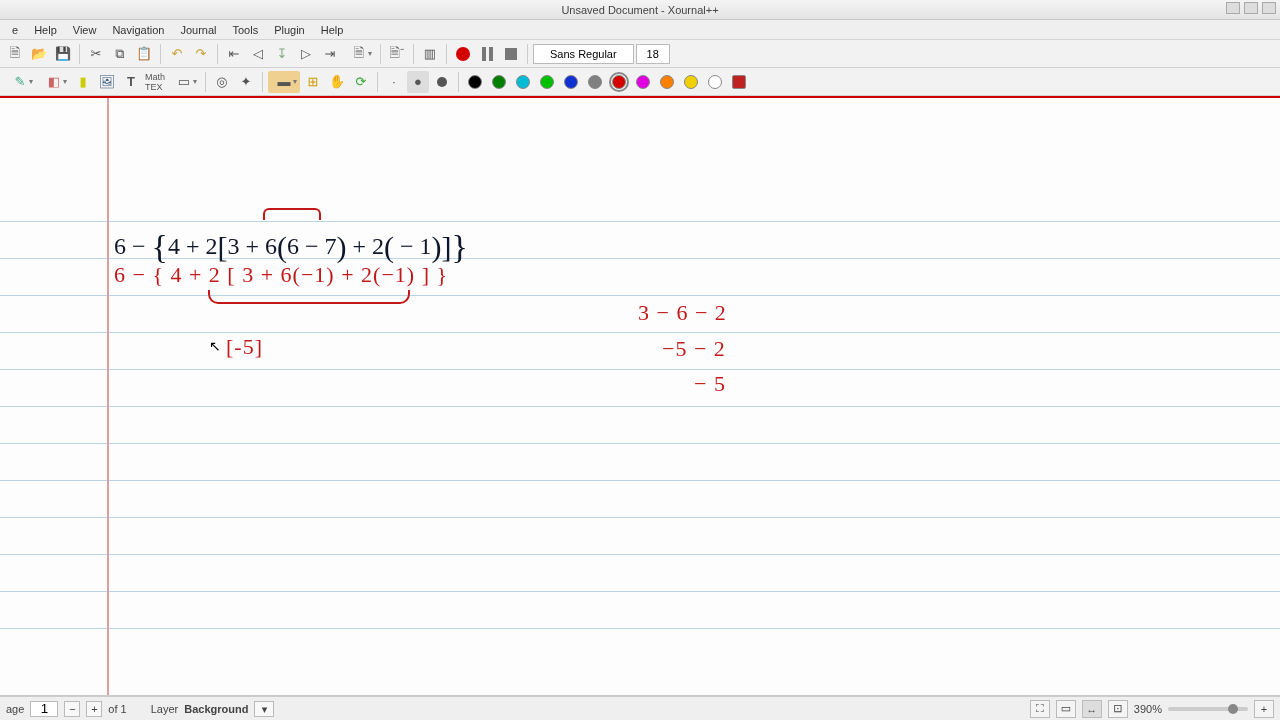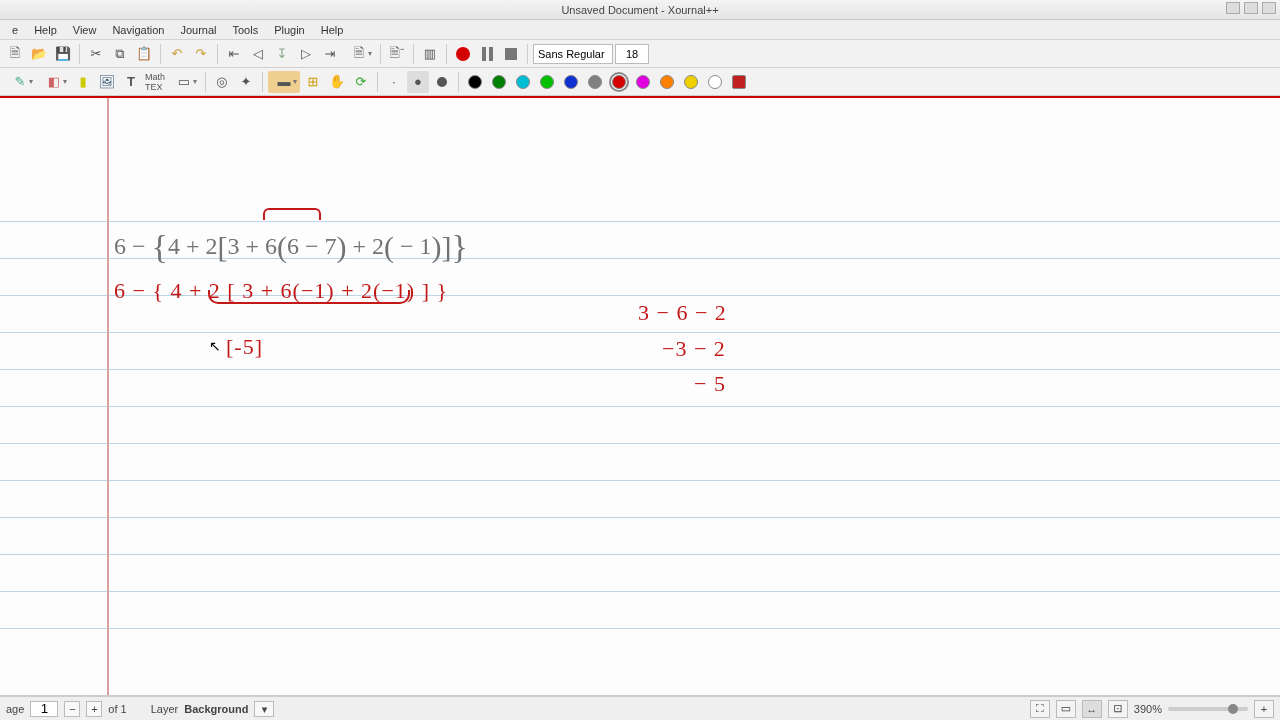--- a/index.html
+++ b/index.html
@@ -14,21 +14,21 @@
 .menubar { height:20px; background:#efefef; display:flex; align-items:center; padding:0 4px; font-size:11px; color:#333; border-bottom:1px solid #d4d4d4; }
 .menubar .item { padding:2px 8px; cursor:pointer; }
 
 
 .toolbar1 { height:28px; background:#f2f2f2; border-bottom:1px solid #d0d0d0; display:flex; align-items:center; padding:0 4px; gap:2px; }
 .toolbar2 { height:28px; background:#f2f2f2; border-bottom:1px solid #d0d0d0; display:flex; align-items:center; padding:0 4px; gap:2px; }
 .tbtn { width:22px; height:22px; display:flex; align-items:center; justify-content:center; border:1px solid transparent; border-radius:2px; cursor:pointer; font-size:13px; color:#555; }
 .tbtn.withdrop { width:32px; position:relative; }
 .tbtn.withdrop::after { content:"▾"; font-size:8px; position:absolute; right:2px; color:#777; }
 .tsep { width:1px; height:20px; background:#ccc; margin:0 3px; }
-.fontbox { height:20px; border:1px solid #bbb; background:#fff; padding:0 4px; font-size:11px; display:flex; align-items:center; min-width:80px; }
+.fontbox { height:20px; border:1px solid #bbb; background:#fff; padding:0 16px; font-size:11px; display:flex; align-items:center; min-width:80px; }
 .sizebox { height:20px; border:1px solid #bbb; background:#fff; padding:0 3px; font-size:11px; display:flex; align-items:center; width:34px; justify-content:center; }
 
 
 .rec { width:14px; height:14px; border-radius:50%; }
 .rec.red { background:#d40000; }
 .pausebars { width:14px; height:14px; display:flex; gap:3px; justify-content:center; }
 .pausebars span { width:4px; height:14px; background:#777; }
 .stopbox { width:12px; height:12px; background:#777; }
 
 
@@ -36,21 +36,21 @@
 .cswatch.sq { border-radius:2px; }
 .cswatch.selected { outline:2px solid #888; outline-offset:1px; }
 
 
 .canvas-wrap { position:absolute; top:96px; left:0; right:0; bottom:24px; background:#fff; overflow:hidden; }
 .page { position:absolute; top:0; left:0; width:1280px; height:600px; background:#fdfdfd; border-top:2px solid #c00; border-bottom:1px solid #ccc; }
 .ruled { position:absolute; left:0; right:0; border-top:1px solid #bcd4e6; }
 .marginline { position:absolute; top:0; bottom:0; left:107px; width:2px; background:#d9a0a0; }
 
 
-.typeset { position:absolute; font-family:"Times New Roman",serif; font-size:24px; color:#737373; white-space:nowrap; }
+.typeset { position:absolute; font-family:"Times New Roman",serif; font-size:24px; color:#0f172a; white-space:nowrap; }
 .typeset .lbrace { font-size:34px; position:relative; top:4px; }
 .typeset .lbrack { font-size:30px; position:relative; top:3px; }
 .typeset .lparen { font-size:30px; position:relative; top:3px; }
 
 
 .hand { position:absolute; font-family:"Comic Sans MS","Segoe Script",cursive; color:#c21818; }
 .hand.math { font-size:22px; white-space:nowrap; letter-spacing:1px; }
 .underbrkt { position:absolute; border:2px solid #c21818; border-top:none; border-radius:0 0 10px 10px; }
 .overbrkt { position:absolute; border:2px solid #c21818; border-bottom:none; border-radius:6px 6px 0 0; }
 
@@ -209,30 +209,30 @@
     <div class="ruled" style="top:493px"></div>
     <div class="ruled" style="top:530px"></div>
     <div class="marginline"></div>
 
     <div class="typeset" style="top:126px; left:114px">
       6 − <span class="lbrace">{</span>4 + 2<span class="lbrack">[</span>3 + 6<span class="lparen">(</span>6 − 7<span class="lparen">)</span> + 2<span class="lparen">(</span> − 1<span class="lparen">)</span><span class="lbrack">]</span><span class="lbrace">}</span>
     </div>
 
     <div class="overbrkt" style="top:110px; left:263px; width:58px; height:12px"></div>
 
-    <div class="hand math" style="top:180px; left:114px">6 − { 4 + 2 [ 3 + 6(−1)   + 2(−1) ] }</div>
+    <div class="hand math" style="top:164px; left:114px">6 − { 4 + 2 [ 3 + 6(−1)   + 2(−1) ] }</div>
 
     <div class="underbrkt" style="top:192px; left:208px; width:202px; height:14px"></div>
 
     <div class="cursor" style="top:240px; left:209px">↖</div>
 
     <div class="hand math" style="top:236px; left:226px"><span>[-5]</span></div>
 
     <div class="hand math" style="top:202px; left:638px">3  − 6  − 2</div>
-    <div class="hand math" style="top:238px; left:662px">−3  − 2</div>
+    <div class="hand math" style="top:238px; left:662px">−5  − 2</div>
     <div class="hand math" style="top:273px; left:694px">− 5</div>
   </div>
 </div>
 
 <div class="statusbar">
   <span>age</span>
   <input class="pagenum" value="1" style="">
   <div class="stepper">−</div>
   <div class="stepper">+</div>
   <span>of 1</span>

